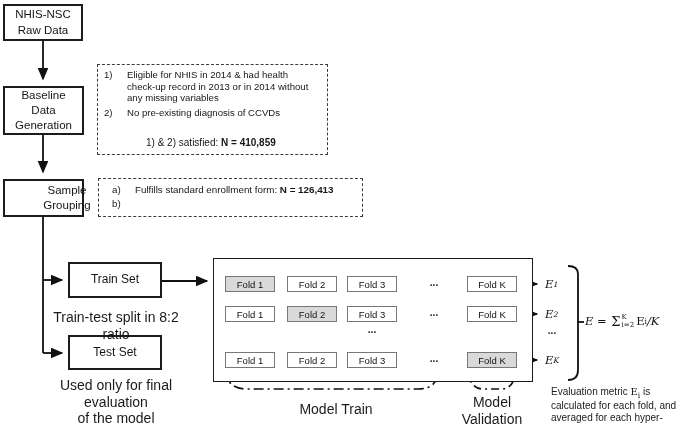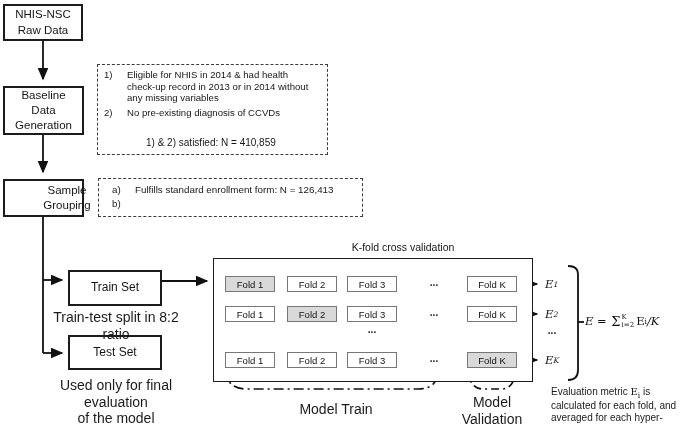--- a/index.html
+++ b/index.html
@@ -8,21 +8,21 @@
   .fbox{position:absolute;border:2px solid #1c1c1c;background:#fff;
         display:flex;align-items:center;justify-content:center;text-align:center;
         font-size:11.5px;line-height:1.32;white-space:pre-line;color:#151515;box-sizing:border-box;}
   .dashbox{position:absolute;border:1.4px dashed #3c3c3c;background:#fff;box-sizing:border-box;}
   .crit-grid{position:absolute;left:104px;top:69px;width:220px;display:grid;
              grid-template-columns:23px 1fr;row-gap:3px;font-size:9.6px;line-height:1.22;color:#171717;}
   .crit-text{white-space:pre-line;}
   .grp-grid{position:absolute;left:112px;top:184px;width:250px;display:grid;
             grid-template-columns:23px 1fr;row-gap:3px;font-size:9.8px;color:#171717;white-space:nowrap;}
   .result-line{position:absolute;left:146px;top:137px;font-size:10px;color:#171717;}
-  .bold{font-weight:normal;}
+  .bold{font-weight:bold;}
   .kfold-box{position:absolute;left:213px;top:258px;width:320px;height:124px;
              border:1.6px solid #1c1c1c;background:#fff;box-sizing:border-box;}
   .kfold-title{position:absolute;left:333px;top:241px;width:140px;text-align:center;
                font-size:10.5px;color:#151515;}
   .fold{position:absolute;width:50px;height:16px;border:1px solid #777;background:#fff;
         display:flex;align-items:center;justify-content:center;font-size:9.5px;color:#111;box-sizing:border-box;}
   .fold.shaded{background:#d9d9d9;}
   .folddots{position:absolute;width:18px;text-align:center;font-weight:bold;font-size:10px;color:#222;}
   .caption{position:absolute;text-align:center;font-size:14px;line-height:1.18;color:#1b1b1b;white-space:pre-line;}
   .math{font-family:"DejaVu Serif",serif;font-style:italic;font-size:11.5px;color:#111;}
@@ -67,21 +67,21 @@
     <path d="M468,369 Q469,388 482,389 L501,389 Q514,389 516,371" fill="none" stroke="#111" stroke-width="1.7" stroke-dasharray="8 4 2 4"></path>
   </svg>
 
   <div class="fbox" style="left:3px;top:4px;width:80px;height:37px;">NHIS-NSC
 Raw Data</div>
   <div class="fbox" style="left:3px;top:86px;width:81px;height:49px;">Baseline
 Data
 Generation</div>
   <div class="fbox" style="left:3px;top:179px;width:81px;height:38px;padding-left:47px;">Sample
 Grouping</div>
-  <div class="fbox" style="left:68px;top:262px;width:94px;height:36px;font-size:12px;margin-top:8px;">Train Set</div>
+  <div class="fbox" style="left:68px;top:262px;width:94px;height:36px;font-size:12px;">Train Set</div>
   <div class="fbox" style="left:68px;top:335px;width:94px;height:35px;font-size:12px;">Test Set</div>
 
   <div class="dashbox" style="left:97px;top:64px;width:231px;height:91px;"></div>
   <div class="crit-grid">
     <div>1)</div>
     <div class="crit-text">Eligible for NHIS in 2014 &amp; had health
 check-up record in 2013 or in 2014 without
 any missing variables</div>
     <div>2)</div>
     <div class="crit-text">No pre-existing diagnosis of CCVDs</div>
@@ -94,21 +94,20 @@
   <div class="grp-grid">
     <div>a)</div>
     <div><span>Fulfills standard enrollment form: </span><span class="bold">N = 126,413</span></div>
     <div>b)</div>
   </div>
 
   <div class="caption" style="left:46px;top:309px;width:140px;">Train-test split in 8:2 ratio</div>
   <div class="caption" style="left:36px;top:377px;width:160px;">Used only for final evaluation
 of the model</div>
 
-  <div class="kfold-title">K-fold cross validation</div>
   <div class="kfold-box"></div>
 
   <div class="fold shaded" style="left:225px;top:276px;">Fold 1</div>
   <div class="fold" style="left:287px;top:276px;">Fold 2</div>
   <div class="fold" style="left:347px;top:276px;">Fold 3</div>
   <div class="folddots" style="left:425px;top:277px;">...</div>
   <div class="fold" style="left:467px;top:276px;">Fold K</div>
 
   <div class="fold" style="left:225px;top:306px;">Fold 1</div>
   <div class="fold shaded" style="left:287px;top:306px;">Fold 2</div>

